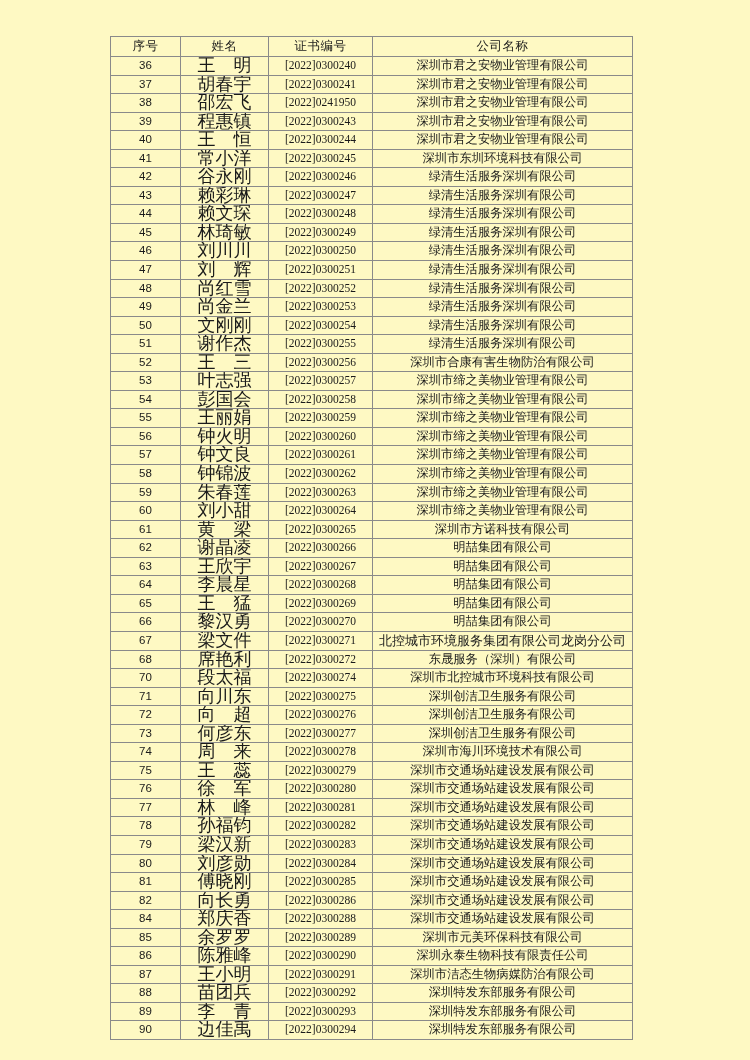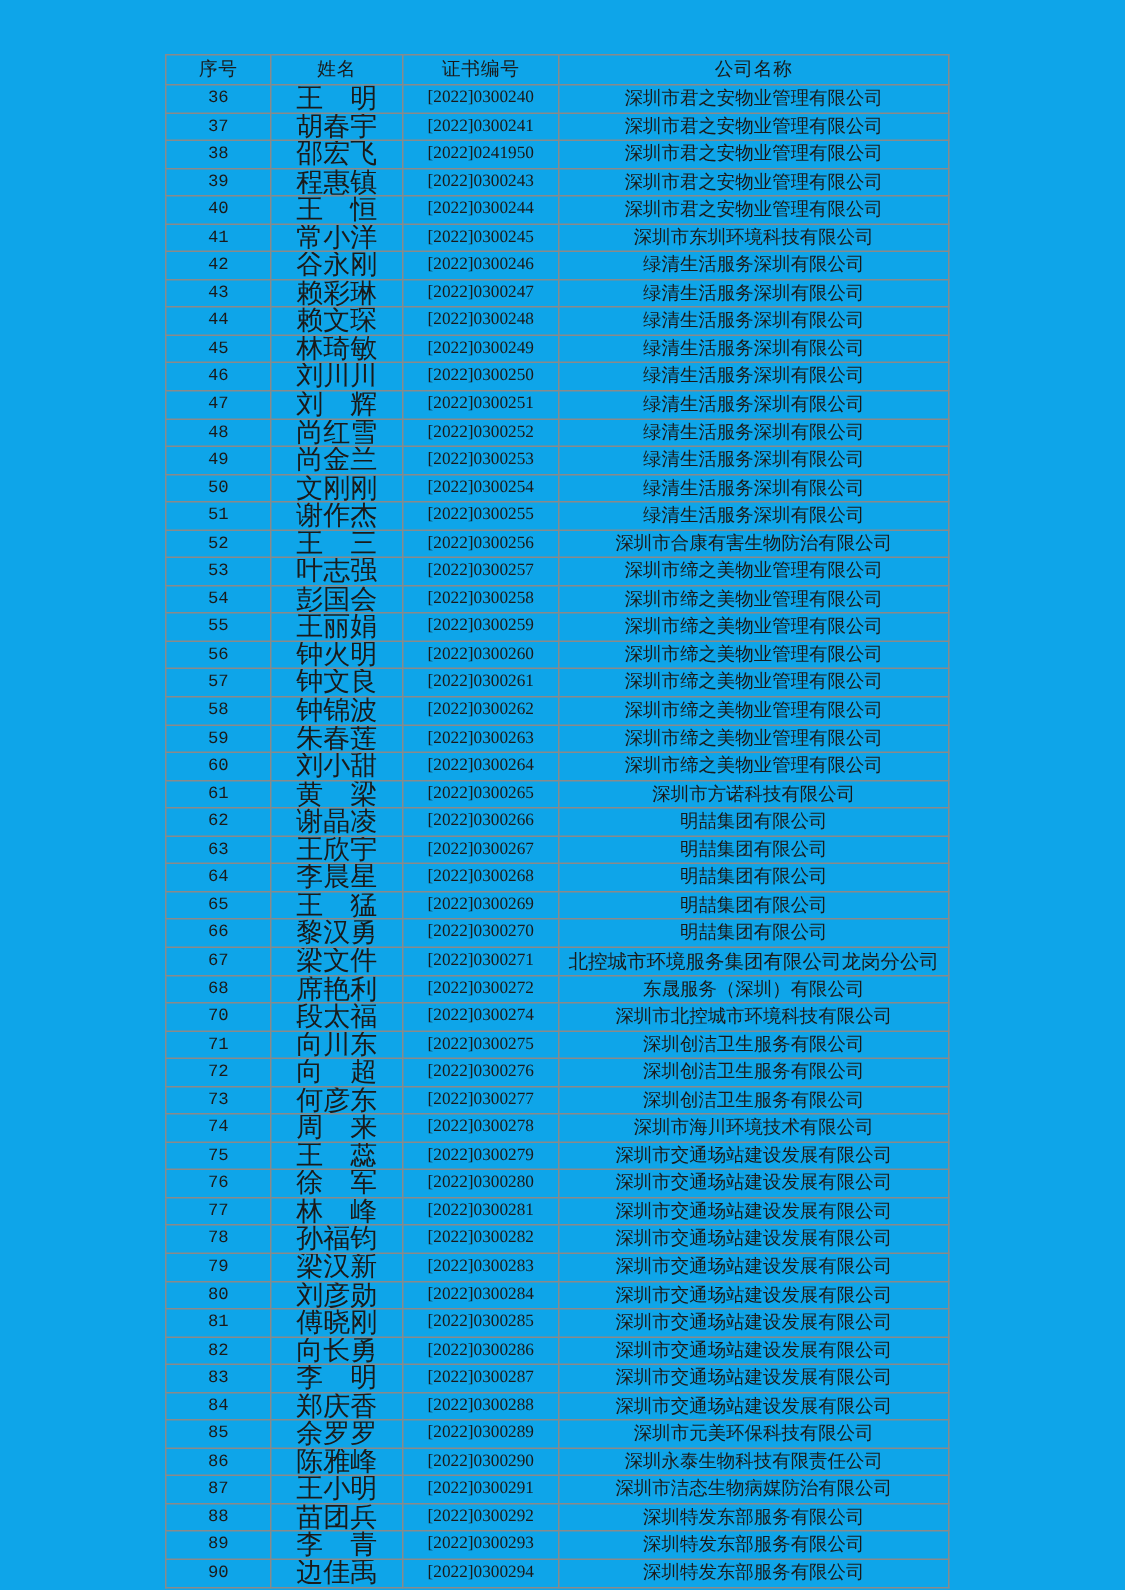--- a/index.html
+++ b/index.html
@@ -14,21 +14,21 @@
     color: #1a1a1a;
     position: relative;
     overflow: hidden;
   }
   #page {
     position: absolute;
     left: 0;
     top: 0;
     width: 750px;
     height: 1060px;
-    background: #0ea5e9;
+    background: #fef9c3;
   }
   #cert-table {
     position: absolute;
     left: 110px;
     top: 36px;
     width: 522px;
     border-collapse: collapse;
     table-layout: fixed;
   }
   #cert-table col.c-seq    { width: 70px; }
@@ -49,21 +49,21 @@
   }
   #cert-table thead th {
     font-weight: normal;
     font-size: 12.5px;
     letter-spacing: 0.5px;
     height: 19px;
     line-height: 19px;
   }
   td.seq {
     font-size: 11.5px;
-    font-family: Liberation Mono, monospace;
+    font-family: Liberation Sans, sans-serif;
   }
   td.name {
     font-size: 18px;
   }
   td.name.spaced {
     letter-spacing: 0px;
   }
   td.cert {
     font-size: 11.5px;
     letter-spacing: 0px;
@@ -368,26 +368,20 @@
           <td class="cert">[2022]0300285</td>
           <td class="comp">深圳市交通场站建设发展有限公司</td>
         </tr>
         <tr>
           <td class="seq">82</td>
           <td class="name">向长勇</td>
           <td class="cert">[2022]0300286</td>
           <td class="comp">深圳市交通场站建设发展有限公司</td>
         </tr>
         <tr>
-          <td class="seq">83</td>
-          <td class="name spaced">李　明</td>
-          <td class="cert">[2022]0300287</td>
-          <td class="comp">深圳市交通场站建设发展有限公司</td>
-        </tr>
-        <tr>
           <td class="seq">84</td>
           <td class="name">郑庆香</td>
           <td class="cert">[2022]0300288</td>
           <td class="comp">深圳市交通场站建设发展有限公司</td>
         </tr>
         <tr>
           <td class="seq">85</td>
           <td class="name">余罗罗</td>
           <td class="cert">[2022]0300289</td>
           <td class="comp">深圳市元美环保科技有限公司</td>

